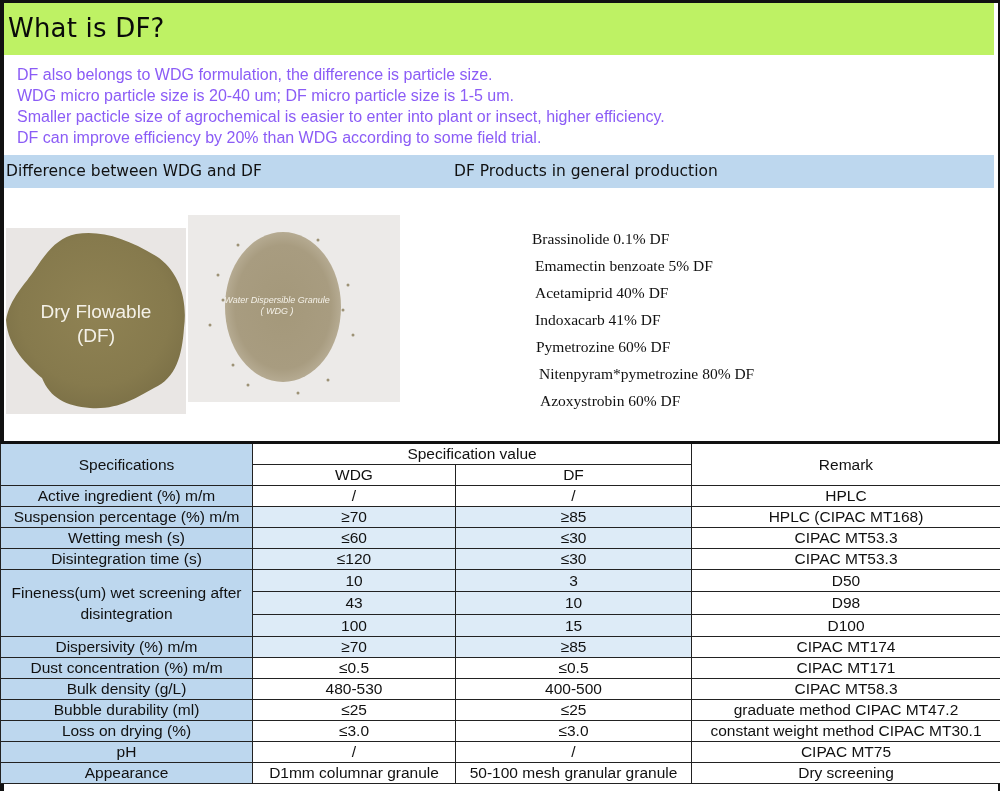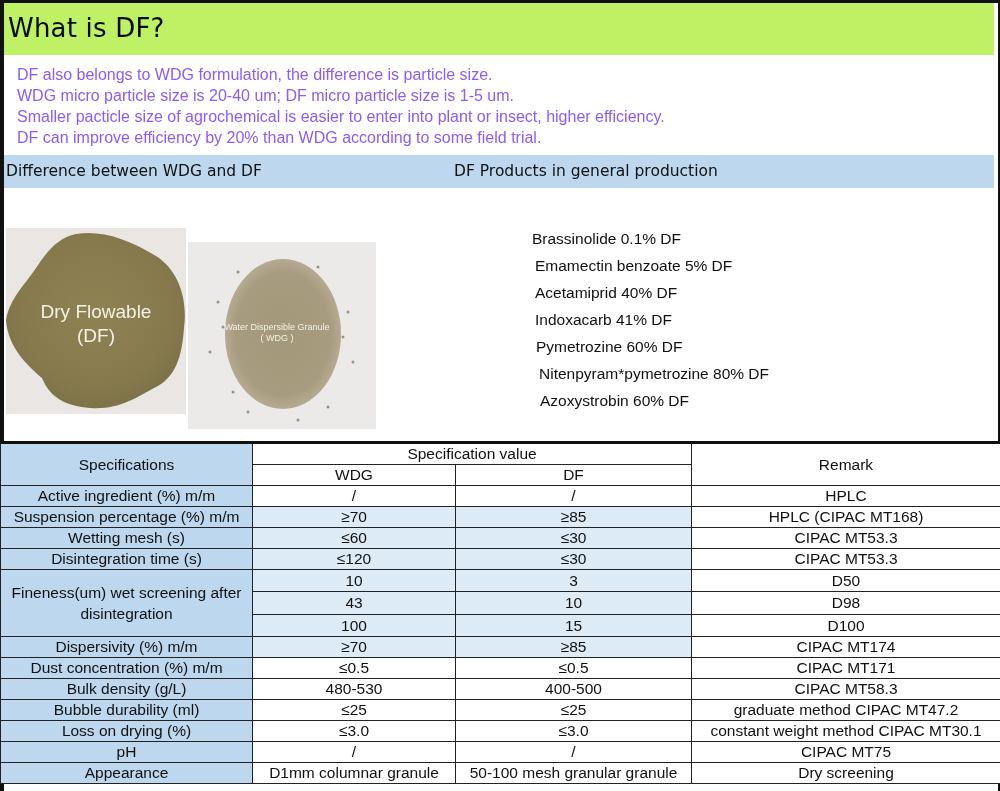--- a/index.html
+++ b/index.html
@@ -8,25 +8,25 @@
           border-left:4px solid #111; border-top:3px solid #111; border-right:2px solid #111; box-sizing:content-box; }
   .title-bar { position:absolute; left:0; top:0; width:990px; height:52px; background:#bef264; }
   .title-bar h1 { margin:0; position:absolute; left:4px; top:10px; font-family:"DejaVu Sans", sans-serif;
                   font-weight:normal; font-size:26px; color:#0a0a0a; letter-spacing:0.2px; }
   .intro { position:absolute; left:13px; top:61px; width:985px; font-size:16px; line-height:21px; color:#8b5cf6; }
   .intro div { white-space:nowrap; }
   .sub-bar { position:absolute; left:0; top:152px; width:990px; height:33px; background:#BDD7EE; }
   .sub-bar span { position:absolute; top:7px; font-family:"DejaVu Sans", sans-serif; font-size:15.5px; color:#111; white-space:nowrap; }
   .photo { position:absolute; overflow:hidden; }
   .photo-df { left:2px; top:225px; width:180px; height:186px; background:#e9e6e4; }
-  .photo-wdg { left:184px; top:239px; width:188px; height:187px; background:#eceae8; }
+  .photo-wdg { left:184px; top:212px; width:212px; height:187px; background:#eceae8;font-style:italic; }
   .pile { position:absolute; }
   .photo-label { position:absolute; color:#f4f1e8; text-align:center; white-space:nowrap; }
   .products { position:absolute; left:528px; top:222px; }
-  .products div { font-family:Liberation Sans, sans-serif; font-size:15.5px; color:#111; height:27px; line-height:27px; white-space:nowrap; }
+  .products div { font-family:Liberation Serif, serif; font-size:15.5px; color:#111; height:27px; line-height:27px; white-space:nowrap; }
   .spec-table { position:absolute; left:-4px; top:438px; border-collapse:collapse; table-layout:fixed; width:1000px;padding-left:20px; }
   .spec-table td { border:1px solid #222; padding:0; text-align:center; font-size:15.5px; color:#111; height:20px; line-height:20px; white-space:nowrap; overflow:hidden; }
   .spec-table tr.top td { border-top:3px solid #111; }
   .c-spec { background:#BDD7EE; }
   .c-blue { background:#DDEBF7; }
   .c-white { background:#ffffff; }
   .fine-label { line-height:21px !important; white-space:normal !important; }
 </style>
 </head>
 <body>

